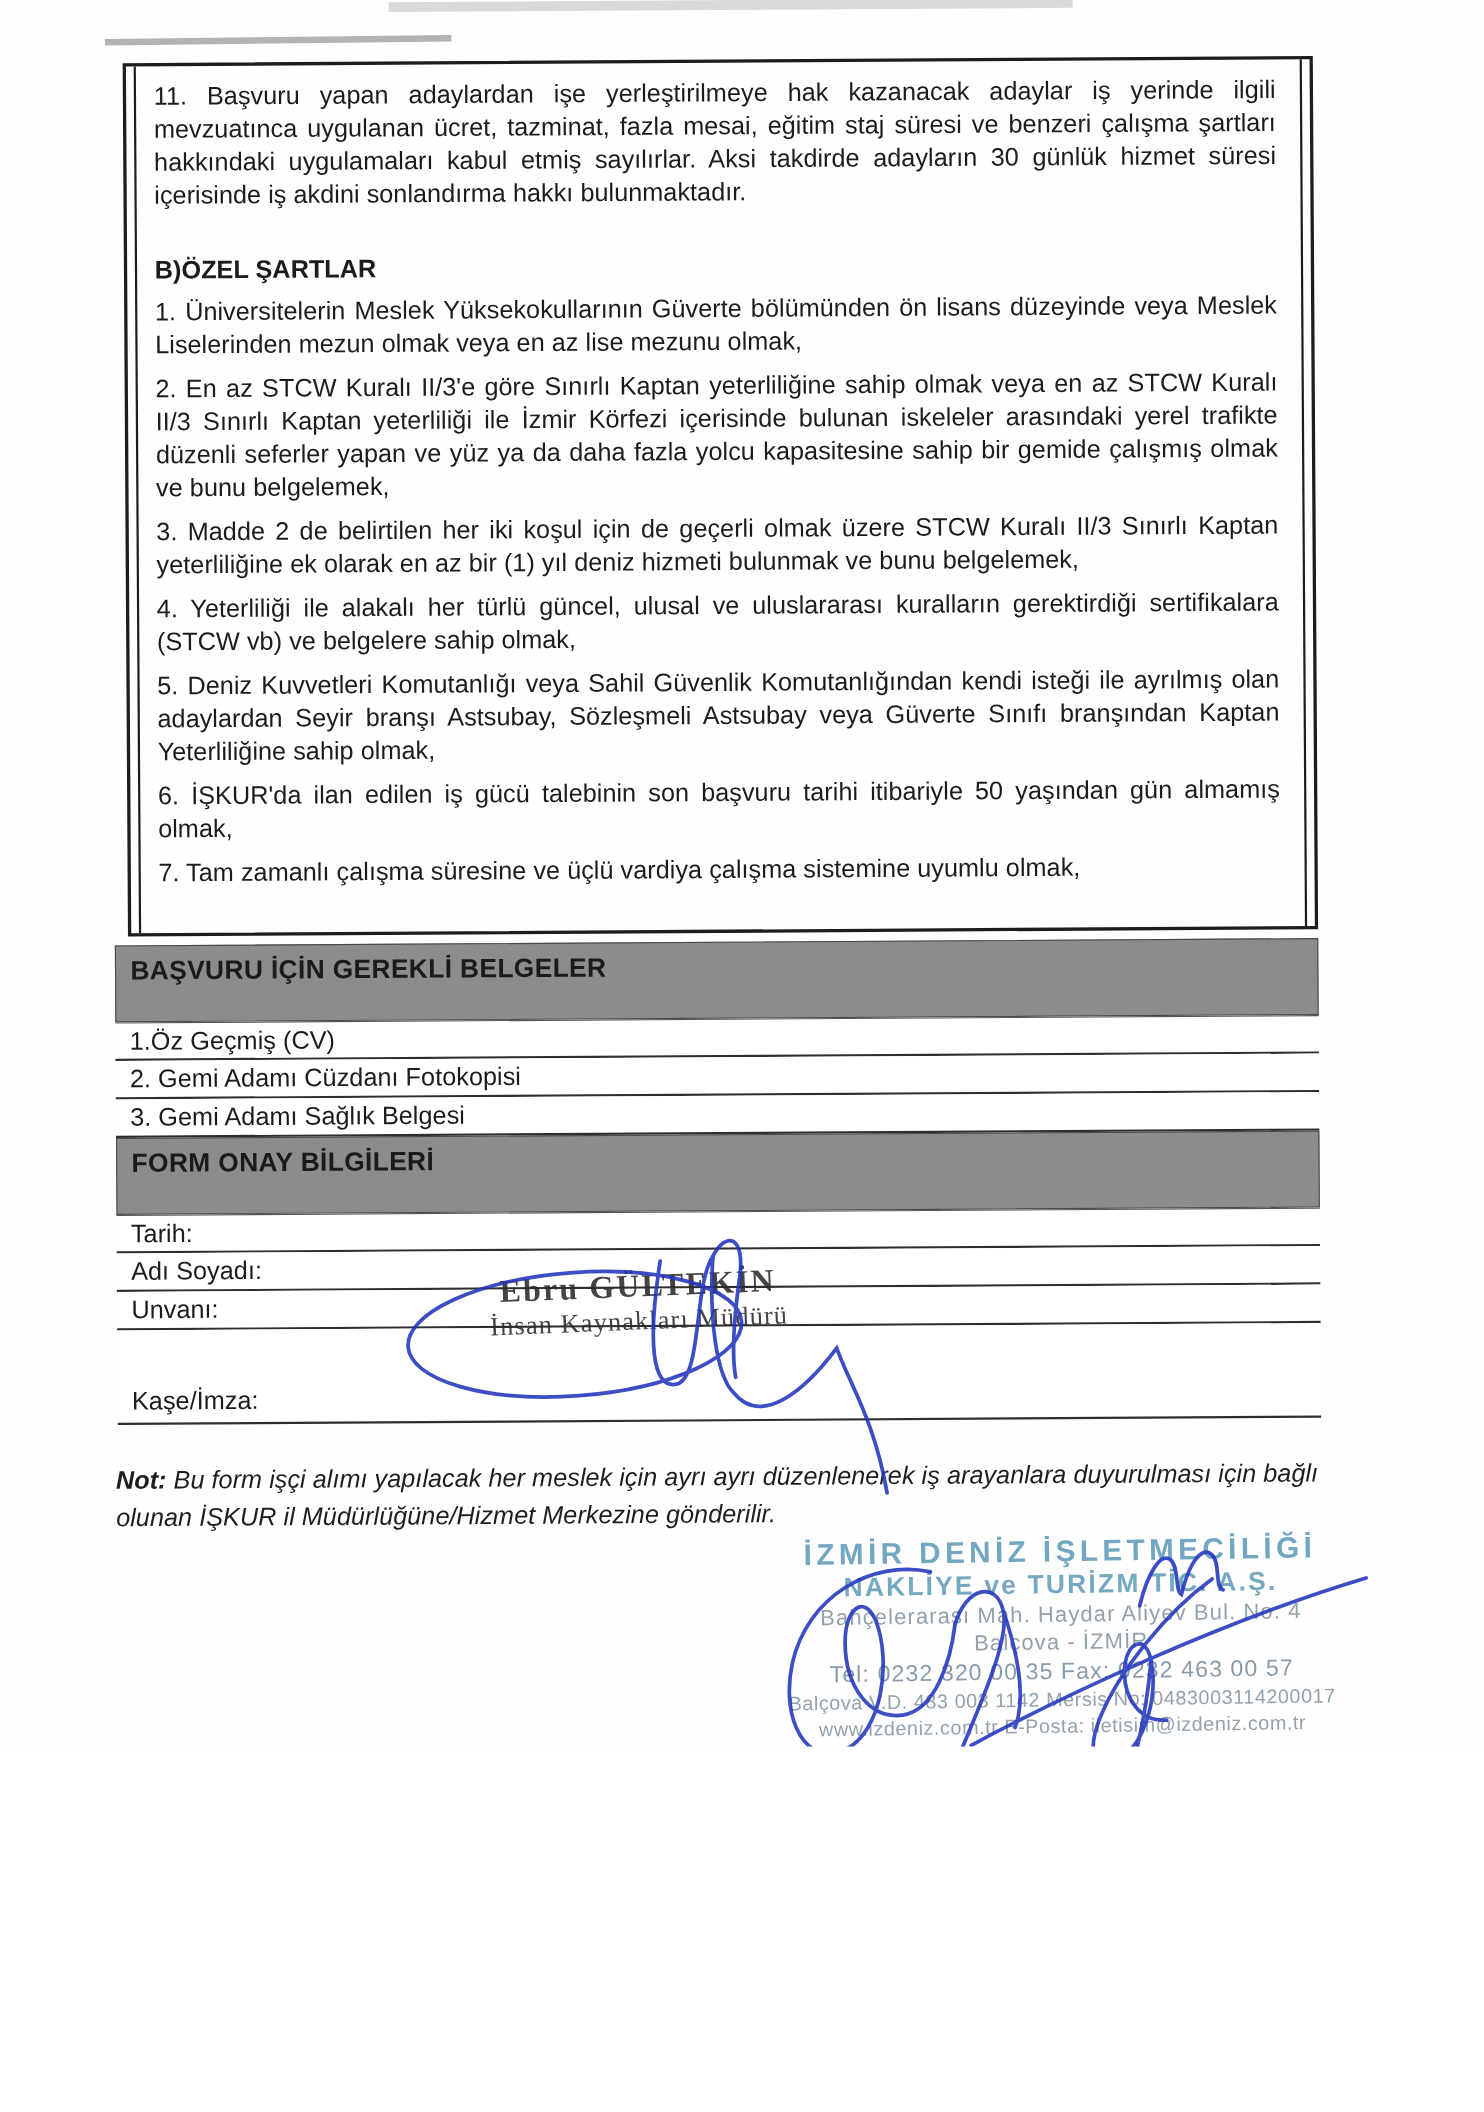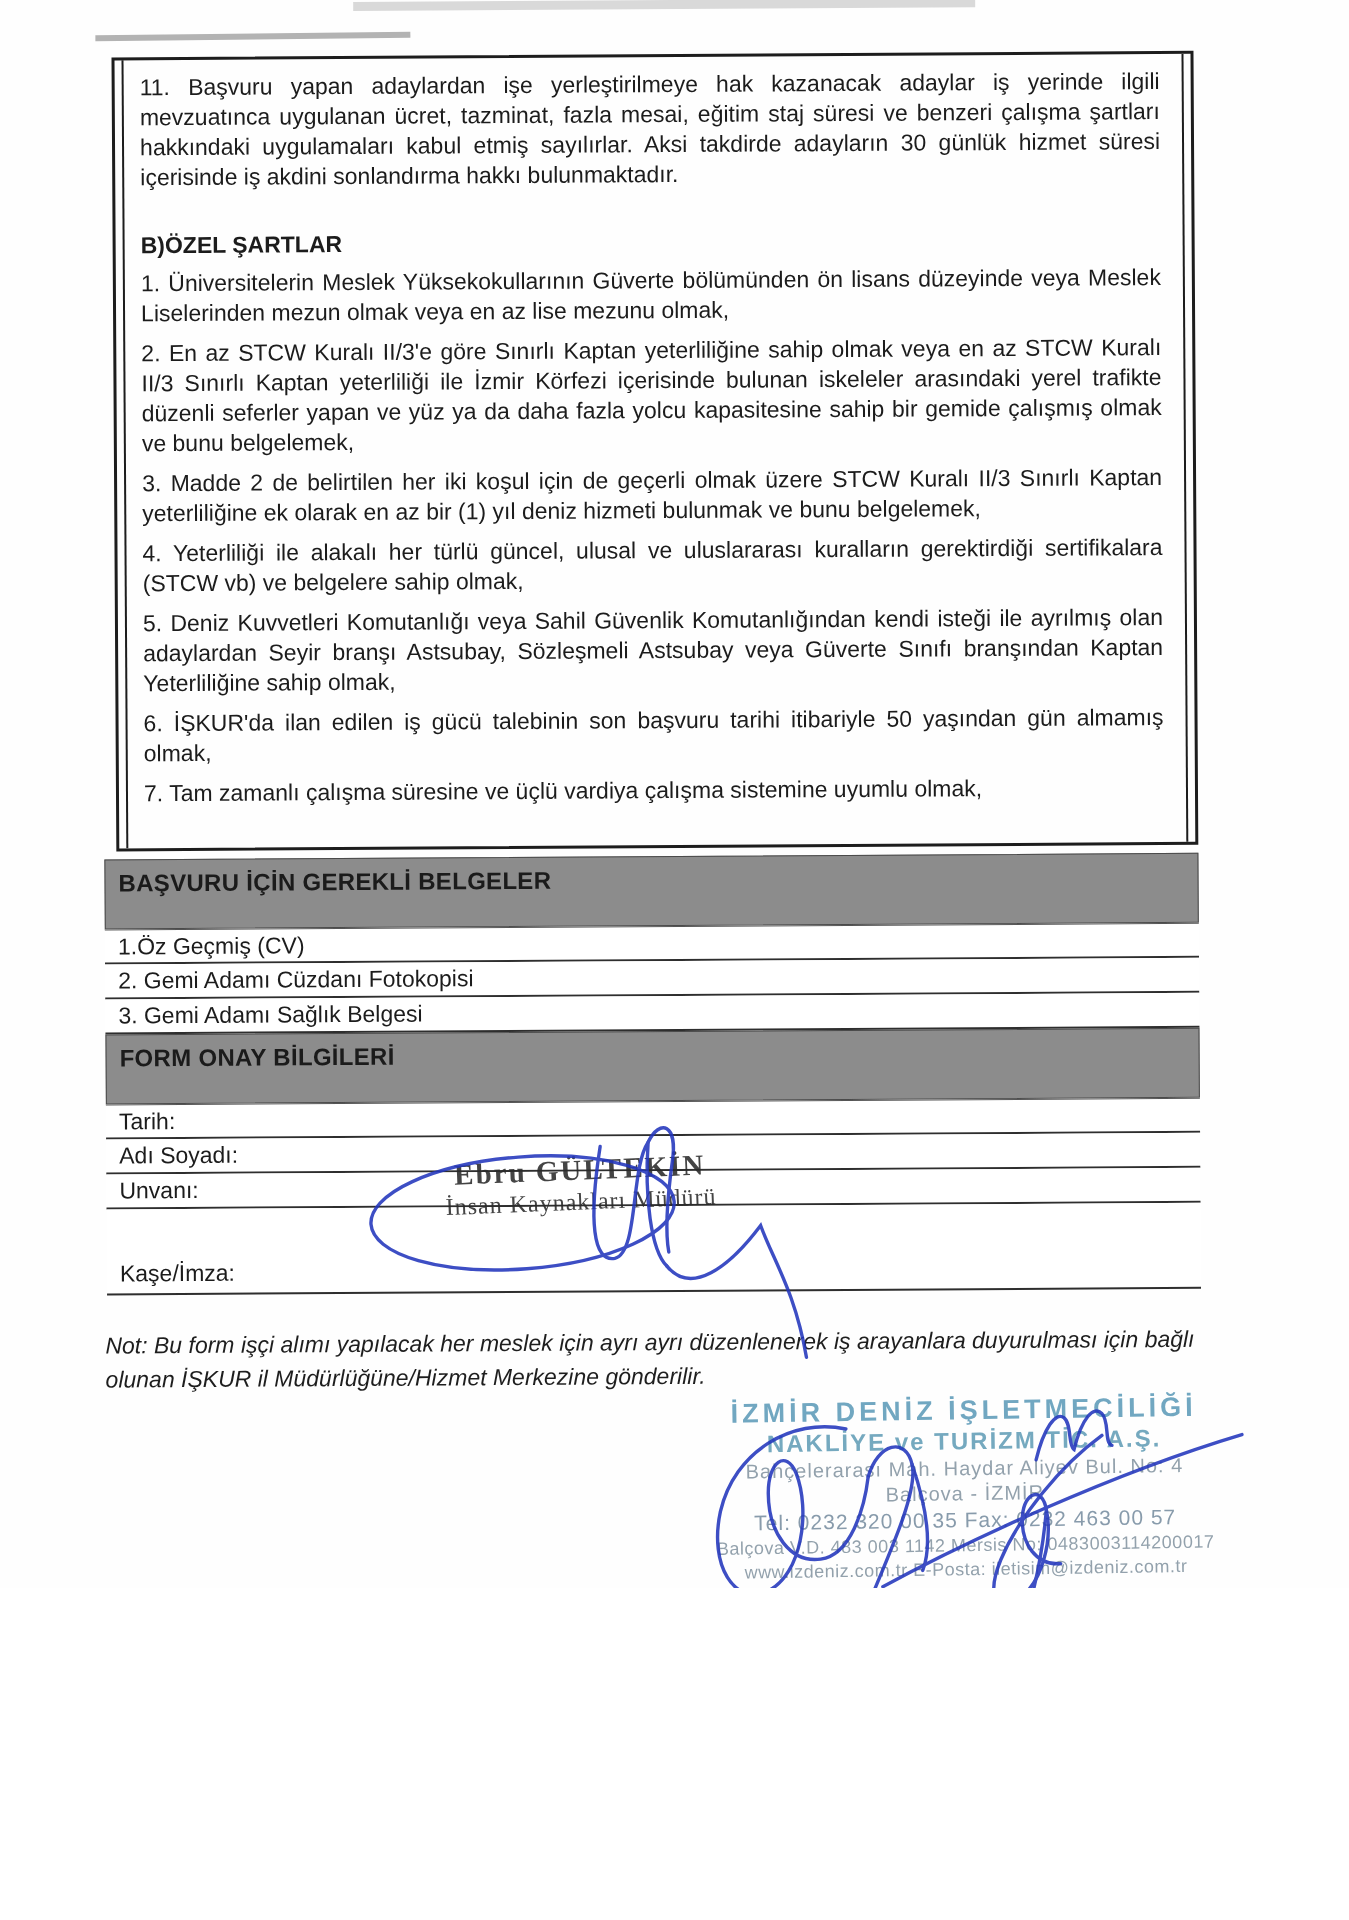--- a/index.html
+++ b/index.html
@@ -25,21 +25,21 @@
   .trow{height:35px;background:#ffffff;border-bottom:2px solid #2e2e2e;box-sizing:border-box;
     font-size:23px;padding:3px 0 0 13px;}
   .trow.first{border-top:1px solid #555;}
   .trow.tall{height:86px;display:flex;align-items:flex-end;padding-bottom:6px;}
   
   .hr-stamp{position:absolute;left:398px;top:1152px;width:360px;text-align:center;transform:rotate(-2deg);
     font-family:"Liberation Serif",serif;color:rgba(42,42,42,0.88);}
   .hr-stamp .name{font-size:29px;font-weight:bold;letter-spacing:2px;line-height:34px;}
   .hr-stamp .title{font-size:24px;line-height:30px;letter-spacing:1px;}
   .note{position:absolute;left:102px;top:1302px;width:1110px;font-size:23px;line-height:34px;font-style:italic;color:#1e1e1e;}
-  .note .note-label{font-weight:normal;}
+  .note .note-label{font-weight:bold;}
   
   .company-stamp{position:absolute;left:688px;top:1396px;width:545px;text-align:center;transform:rotate(-0.5deg);opacity:0.92;}
   .cs1{font-size:27px;font-weight:bold;letter-spacing:4px;color:#66a0bc;line-height:32px;}
   .cs2{font-size:24px;font-weight:bold;letter-spacing:2px;color:#6aa2ba;line-height:30px;}
   .cs3,.cs4{font-size:20px;color:#8a9aa6;line-height:25px;letter-spacing:1px;}
   .cs5{font-size:21px;color:#7e93a5;line-height:27px;letter-spacing:1px;}
   .cs6,.cs7{font-size:18px;color:#8a9aa6;line-height:24px;letter-spacing:0.5px;}
   
   .sig-svg{position:absolute;left:0;top:0;pointer-events:none;}
 </style>

